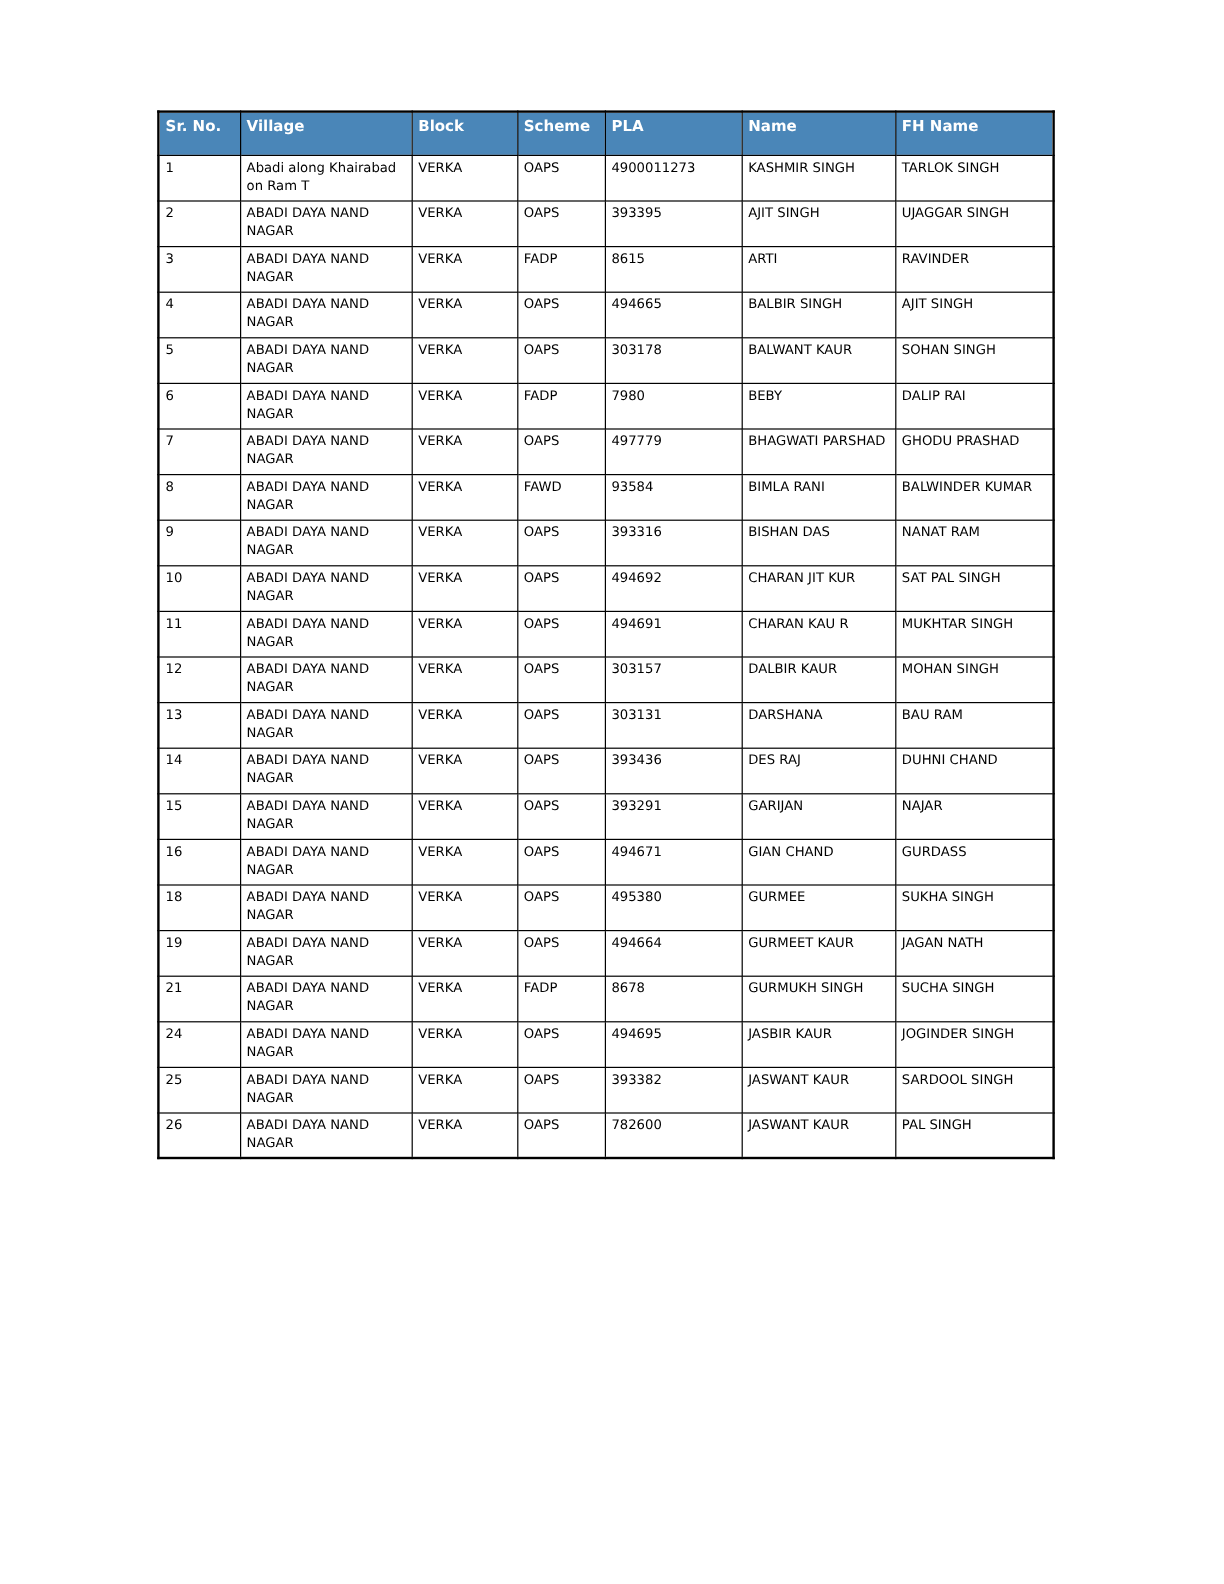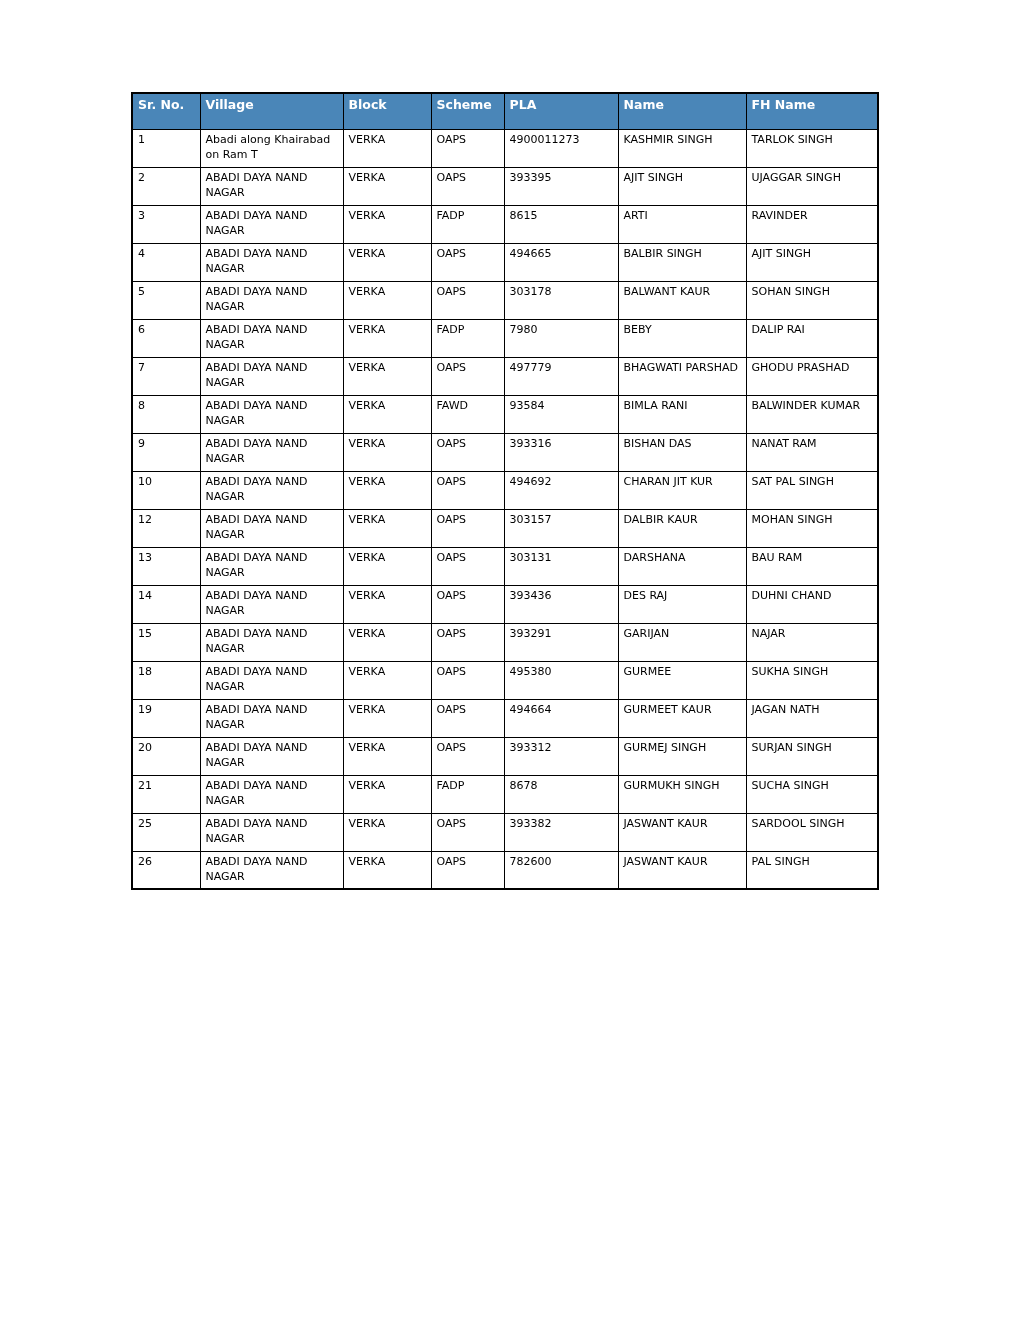--- a/index.html
+++ b/index.html
@@ -168,20 +168,29 @@
           <tr>
             <td>10</td>
             <td>ABADI DAYA NAND NAGAR</td>
             <td>VERKA</td>
             <td>OAPS</td>
             <td>494692</td>
             <td>CHARAN JIT KUR</td>
             <td>SAT PAL SINGH</td>
           </tr>
           <tr>
+            <td>11</td>
+            <td>ABADI DAYA NAND NAGAR</td>
+            <td>VERKA</td>
+            <td>OAPS</td>
+            <td>494691</td>
+            <td>CHARAN KAU R</td>
+            <td>MUKHTAR SINGH</td>
+          </tr>
+          <tr>
             <td>12</td>
             <td>ABADI DAYA NAND NAGAR</td>
             <td>VERKA</td>
             <td>OAPS</td>
             <td>303157</td>
             <td>DALBIR KAUR</td>
             <td>MOHAN SINGH</td>
           </tr>
           <tr>
             <td>13</td>
@@ -204,54 +213,63 @@
           <tr>
             <td>15</td>
             <td>ABADI DAYA NAND NAGAR</td>
             <td>VERKA</td>
             <td>OAPS</td>
             <td>393291</td>
             <td>GARIJAN</td>
             <td>NAJAR</td>
           </tr>
           <tr>
+            <td>16</td>
+            <td>ABADI DAYA NAND NAGAR</td>
+            <td>VERKA</td>
+            <td>OAPS</td>
+            <td>494671</td>
+            <td>GIAN CHAND</td>
+            <td>GURDASS</td>
+          </tr>
+          <tr>
             <td>18</td>
             <td>ABADI DAYA NAND NAGAR</td>
             <td>VERKA</td>
             <td>OAPS</td>
             <td>495380</td>
             <td>GURMEE</td>
             <td>SUKHA SINGH</td>
           </tr>
           <tr>
             <td>19</td>
             <td>ABADI DAYA NAND NAGAR</td>
             <td>VERKA</td>
             <td>OAPS</td>
             <td>494664</td>
             <td>GURMEET KAUR</td>
             <td>JAGAN NATH</td>
-          </tr>
-          <tr>
-            <td>20</td>
-            <td>ABADI DAYA NAND NAGAR</td>
-            <td>VERKA</td>
-            <td>OAPS</td>
-            <td>393312</td>
-            <td>GURMEJ SINGH</td>
-            <td>SURJAN SINGH</td>
           </tr>
           <tr>
             <td>21</td>
             <td>ABADI DAYA NAND NAGAR</td>
             <td>VERKA</td>
             <td>FADP</td>
             <td>8678</td>
             <td>GURMUKH SINGH</td>
             <td>SUCHA SINGH</td>
+          </tr>
+          <tr>
+            <td>24</td>
+            <td>ABADI DAYA NAND NAGAR</td>
+            <td>VERKA</td>
+            <td>OAPS</td>
+            <td>494695</td>
+            <td>JASBIR KAUR</td>
+            <td>JOGINDER SINGH</td>
           </tr>
           <tr>
             <td>25</td>
             <td>ABADI DAYA NAND NAGAR</td>
             <td>VERKA</td>
             <td>OAPS</td>
             <td>393382</td>
             <td>JASWANT KAUR</td>
             <td>SARDOOL SINGH</td>
           </tr>

